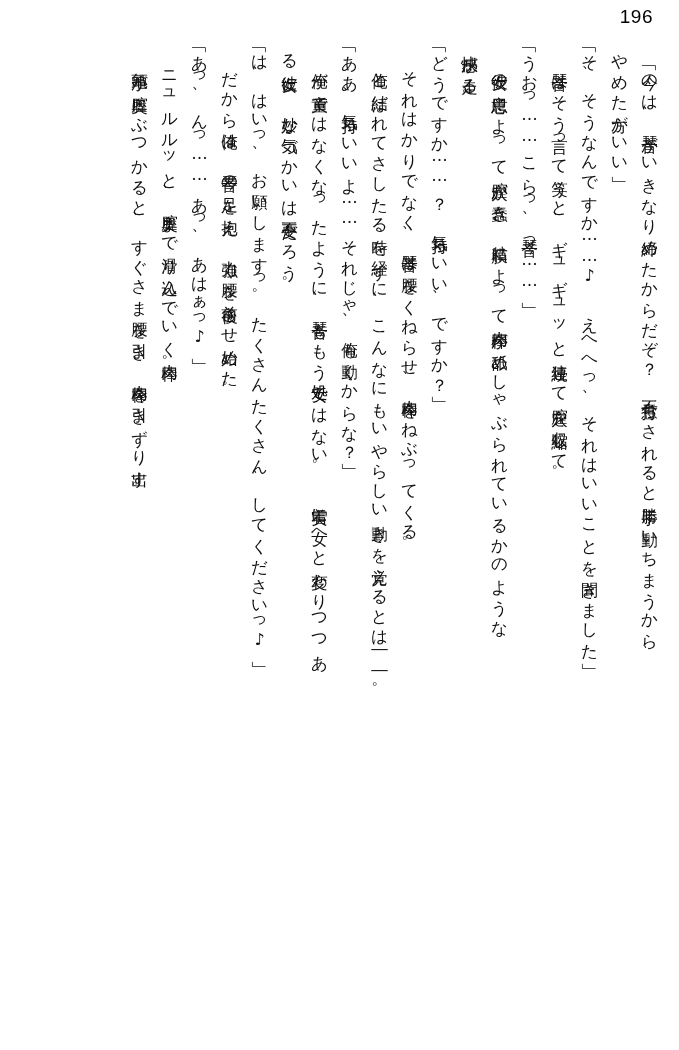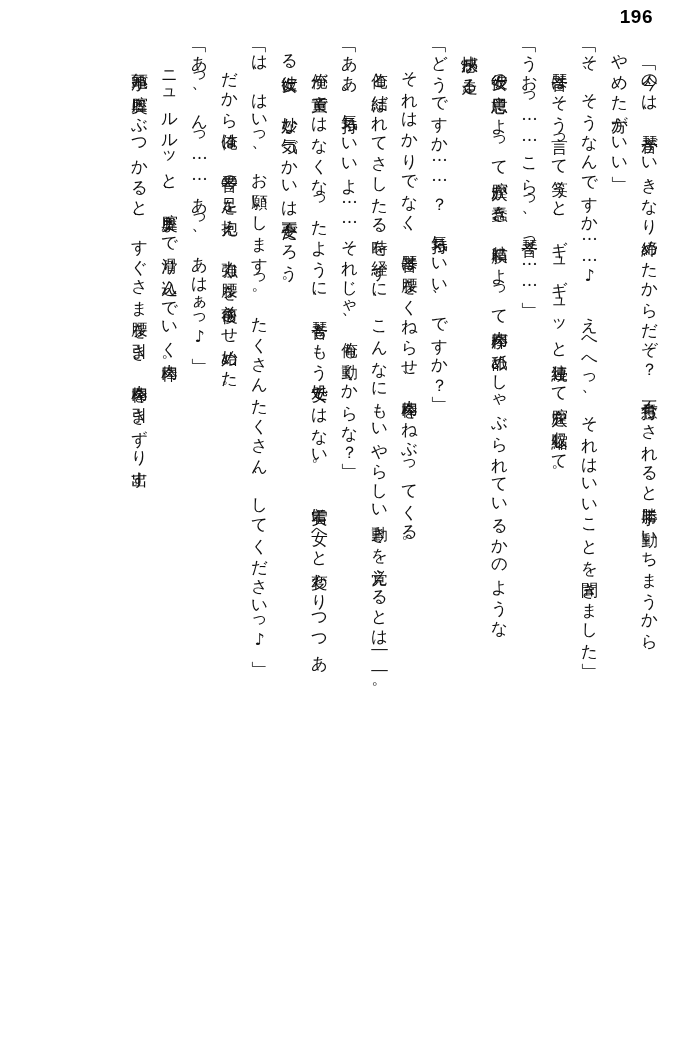--- a/index.html
+++ b/index.html
@@ -18,21 +18,21 @@
     background: #ffffff;
     overflow: hidden;
     box-sizing: border-box;
   }
   .page-number {
     position: absolute;
     top: 6px;
     right: 26px;
     font-family: "Liberation Sans", sans-serif;
     font-size: 19px;
-    font-weight: 700;
+    font-weight: 400;
     letter-spacing: 0.5px;
     color: #000000;
   }
   .body-area {
     position: absolute;
     top: 42px;
     right: 22px;
     bottom: 18px;
     left: 22px;
     display: flex;

